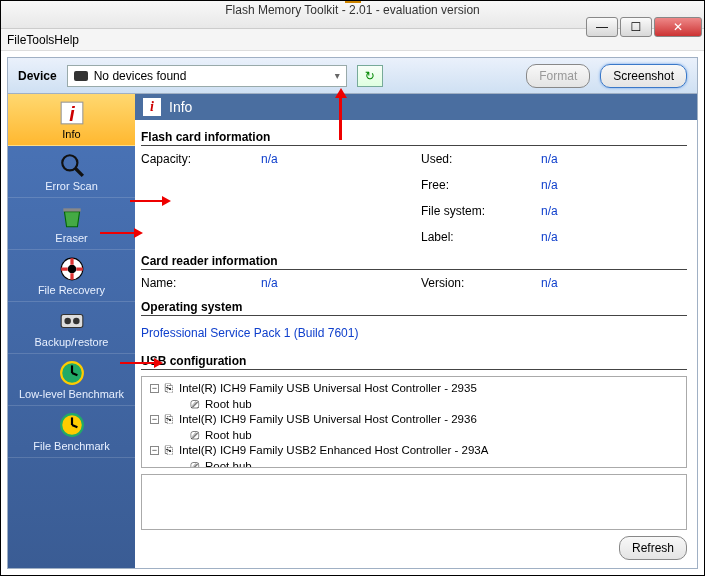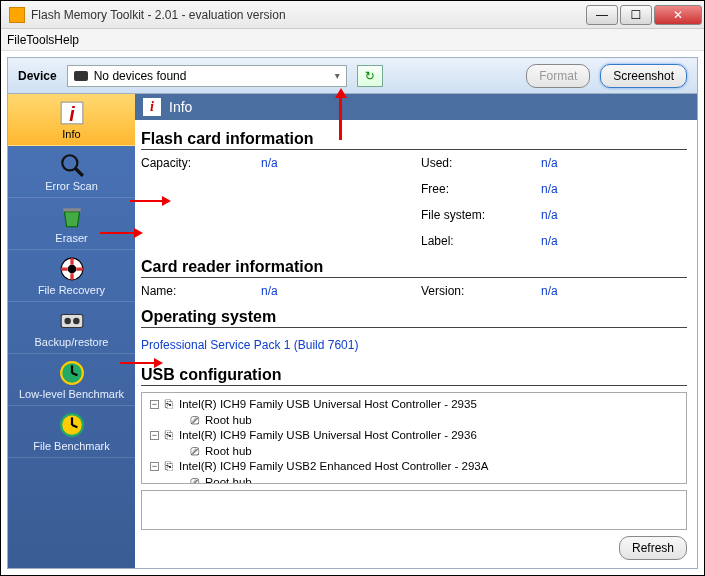--- a/index.html
+++ b/index.html
@@ -1,19 +1,19 @@
 <!DOCTYPE html>
 <html><head>
 <meta charset="utf-8">
 <style>
 * { box-sizing: border-box; margin: 0; padding: 0; font-family: "Segoe UI", Tahoma, sans-serif; }
 body { background: #fff; width: 705px; height: 576px; overflow: hidden; border: 1px solid #000; }
 
 
-.titlebar { height: 28px; background: linear-gradient(#f8f8f8, #e8e8e8); display: flex; align-items: center; padding: 0 2px; border-bottom: 1px solid #ccc; }
+.titlebar { height: 28px; background: linear-gradient(#f8f8f8, #e8e8e8); display: flex; align-items: center; padding: 0 2px; border-bottom: 1px solid #ccc; flex-direction: column; }
 .titlebar .app-icon { width: 16px; height: 16px; margin: 0 6px; background: #ffa500; border: 1px solid #cc8400; }
 .titlebar .title { font-size: 12px; color: #333; flex: 1; }
 .winbtns { display: flex; gap: 0; margin-left: auto; }
 .winbtn { width: 32px; height: 20px; border: 1px solid #888; display: flex; align-items: center; justify-content: center; font-size: 12px; border-radius: 3px; margin-left: 2px; }
 .winbtn.min { background: linear-gradient(#fafafa,#d8d8d8); }
 .winbtn.max { background: linear-gradient(#fafafa,#d8d8d8); }
 .winbtn.close { background: linear-gradient(#e88,#c33); color: #fff; width: 48px; }
 
 
 .menubar { height: 22px; background: #f5f5f5; display: flex; align-items: center; padding: 0 6px; font-size: 12px; border-bottom: 1px solid #ddd; }
@@ -42,21 +42,21 @@
 .sidebar-item { height: 52px; display: flex; flex-direction: column; align-items: center; justify-content: center; color: #e8f0ff; font-size: 11px; border-bottom: 1px solid rgba(255,255,255,0.15); cursor: pointer; position: relative; }
 .sidebar-item.active { background: linear-gradient(#ffd870,#ffb830); color: #000; }
 .sidebar-item .sicon { width: 26px; height: 26px; margin-bottom: 2px; display: flex; align-items: center; justify-content: center; }
 .sicon svg { width: 26px; height: 26px; }
 
 
 .content { flex: 1; background: #fff; padding: 0 10px 8px 6px; overflow: hidden; display: flex; flex-direction: column; }
 .panel-header { background: #4a6ea0; color: #fff; height: 26px; display: flex; align-items: center; padding: 0 8px; font-size: 14px; gap: 8px; margin-left: -6px; margin-right: -10px; }
 .panel-header .picon { width: 18px; height: 18px; background: #fff; display: flex; align-items: center; justify-content: center; color: #c00; font-style: italic; font-weight: bold; font-family: serif; font-size: 14px; }
 
-.section-title { font-weight: bold; font-size: 16px; border-bottom: 1px solid #444; margin-top: 10px; margin-bottom: 6px; padding-bottom: 1px; }
+.section-title { font-weight: bold; font-size: 12px; border-bottom: 1px solid #444; margin-top: 10px; margin-bottom: 6px; padding-bottom: 1px; }
 .info-grid { display: grid; grid-template-columns: 120px 160px 120px 120px; font-size: 12px; row-gap: 12px; }
 .info-grid .k { color: #000; }
 .info-grid .v { color: #1040cc; }
 .os-line { font-size: 12px; color: #1040cc; margin: 4px 0; }
 
 .usb-tree { border: 1px solid #aaa; height: 92px; background: #fff; font-size: 11.5px; padding: 4px; overflow-y: scroll; line-height: 1.35; }
 .tree-node { display: flex; align-items: center; gap: 3px; }
 .tree-node.l1 { margin-left: 4px; }
 .tree-node.l2 { margin-left: 42px; }
 .boxminus { width: 9px; height: 9px; border: 1px solid #888; display:inline-flex; align-items:center; justify-content:center; font-size:9px; line-height:1; color:#333; background:#fff; }

